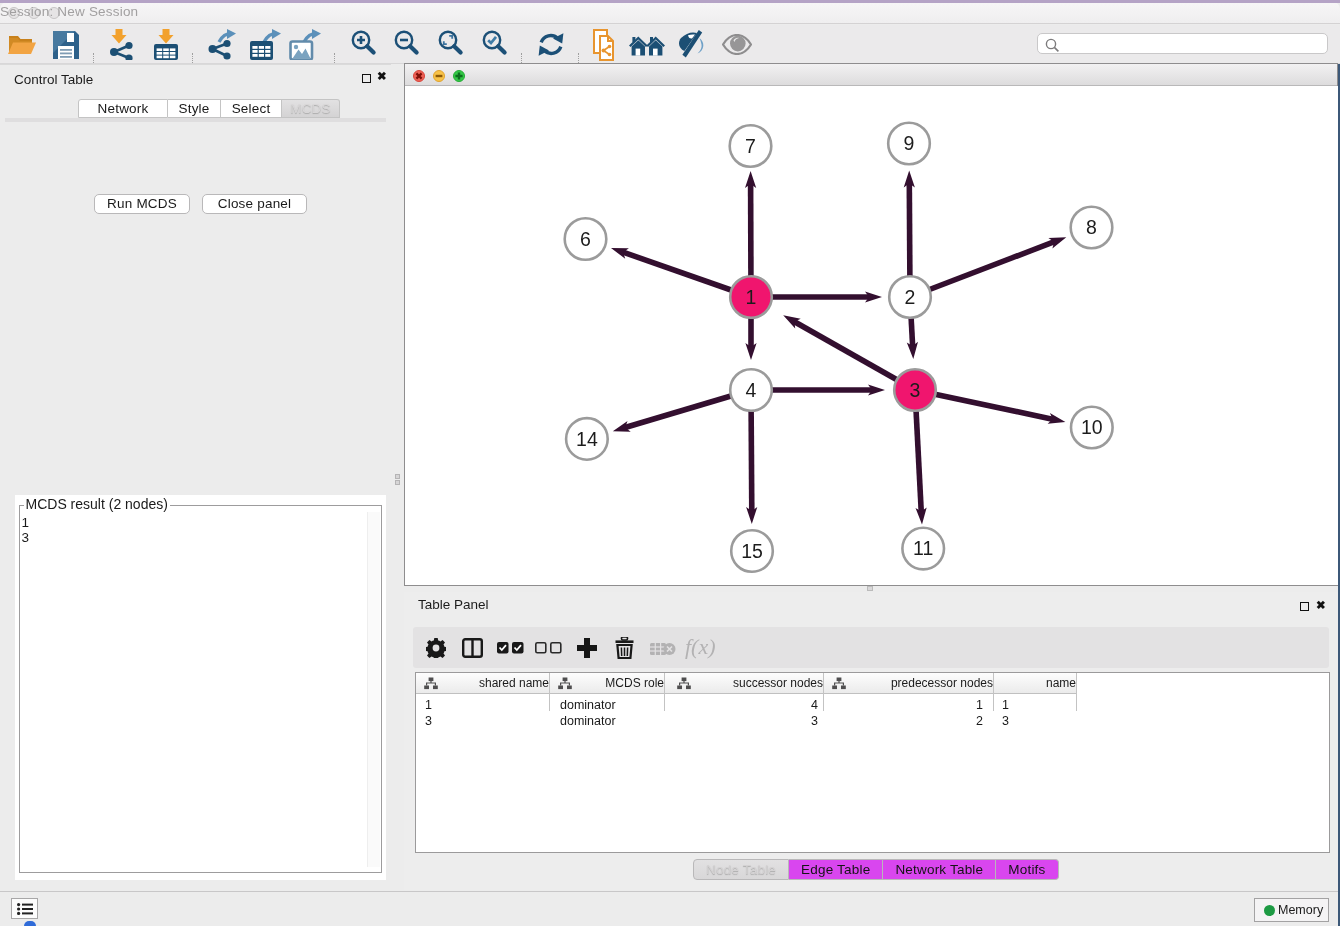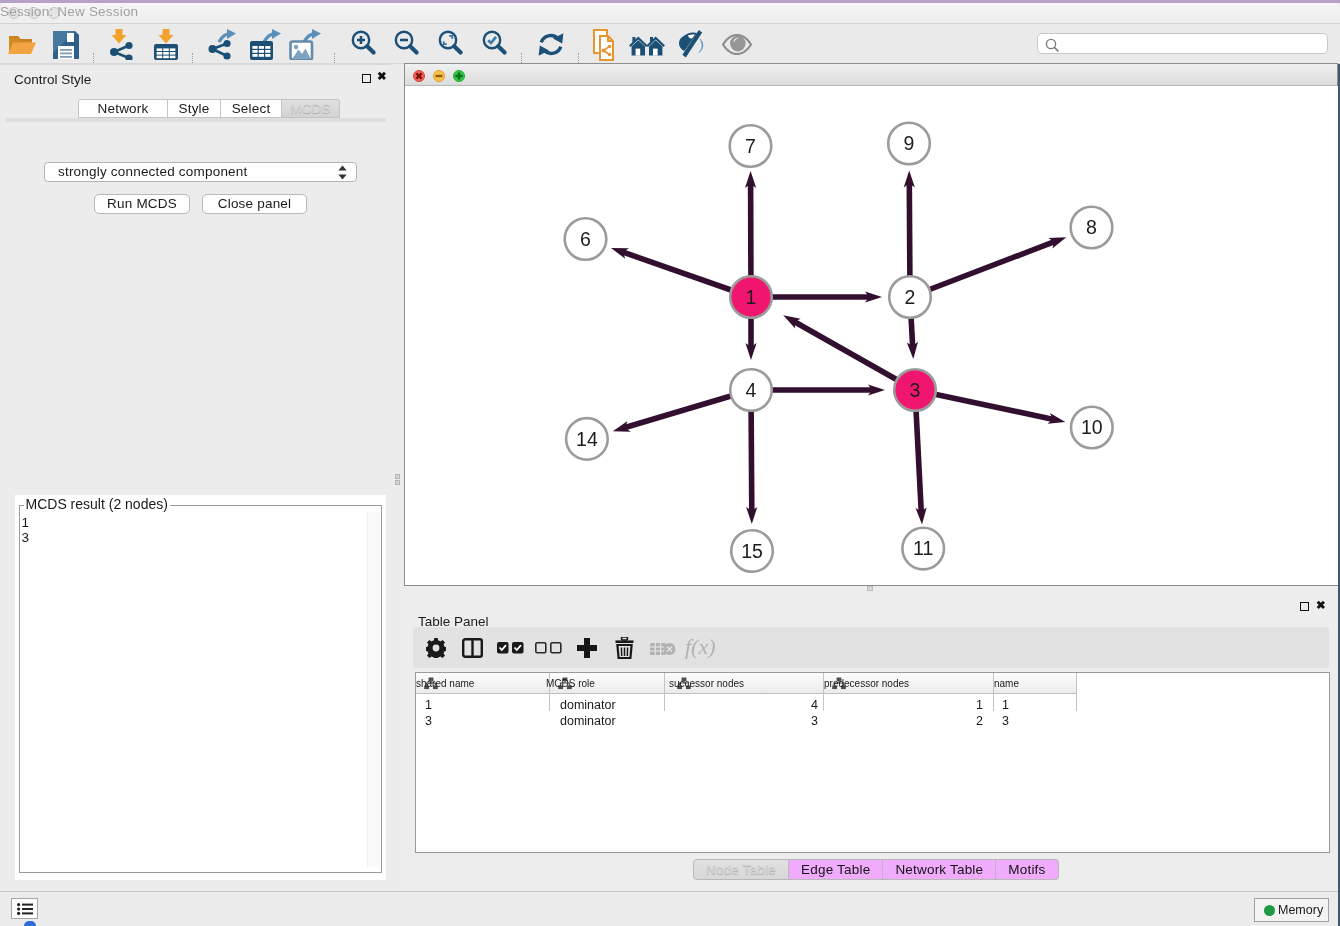--- a/index.html
+++ b/index.html
@@ -35,30 +35,30 @@
 #resultarea{position:absolute;left:1px;top:9px;width:360px;height:357px;background:#fff;font-size:13.5px;line-height:15px;padding-left:1px}
 #res-scroll{position:absolute;right:1px;top:6px;width:13px;height:355px;background:#fafafa;border-left:1px solid #eee}
 
 #netwin{left:404px;top:63px;width:934px;height:523px;background:#fff;border:1px solid #8e8d8e}
 #nettitle{position:absolute;left:0;top:0;width:932px;height:22px;background:linear-gradient(#f2f1f2,#dddcdd);border-bottom:1px solid #b9b8b9}
 #netname{position:absolute;left:3px;top:3.5px;width:932px;text-align:center;font-size:13px;font-weight:bold;color:#222;letter-spacing:.6px}
 .mtl{position:absolute;top:6px;width:12px;height:12px;border-radius:50%}
 #graphwrap{position:absolute;left:1.5px;top:22px;width:932px;height:499px;background:#fff}
 
 #tpanel{left:404px;top:592px;width:936px;height:298px;background:#ededed}
-#tphead{position:absolute;left:14px;top:22px;font-size:13.5px;color:#1c1c1c}
+#tphead{position:absolute;left:14px;top:5px;font-size:13.5px;color:#1c1c1c}
 #ttool{position:absolute;left:9px;top:35px;width:916px;height:41px;background:#e3e2e3;border-radius:3px}
 #tbox{position:absolute;left:11px;top:80px;width:915px;height:181px;background:#fff;border:1px solid #9b9a9b}
 #thead{position:absolute;left:0;top:0;height:21px;background:linear-gradient(#fdfdfd,#ebebeb);border-bottom:1px solid #c0c0c0}
 .thicon{position:absolute;top:4px}
-.thcell{position:absolute;top:0;height:38px;border-right:1px solid #c3c3c3;font-size:10px;text-align:left;line-height:21px;color:#1b1b1b}
+.thcell{position:absolute;top:0;height:38px;border-right:1px solid #c3c3c3;font-size:12px;text-align:right;line-height:21px;color:#1b1b1b}
 .trow{position:absolute;font-size:12.5px;height:16px;line-height:16px}
 .td{position:absolute;top:0}
 .btabs{position:absolute;display:flex;top:267px}
-.btab{height:21px;line-height:20px;background:#f0abfc;border:1px solid #b9b8b9;border-left:none;font-size:13.5px;padding:0 12px;letter-spacing:.2px;color:#141414}
+.btab{height:21px;line-height:20px;background:#d946ef;border:1px solid #b9b8b9;border-left:none;font-size:13.5px;padding:0 12px;letter-spacing:.2px;color:#141414}
 .btab.first{border-left:1px solid #b9b8b9;border-radius:4px 0 0 4px}
 .btab.last{border-radius:0 4px 4px 0}
 .btab.sel{background:linear-gradient(#e2e1e2,#d8d7d8);color:#d4d2d3;text-shadow:0 1px 1px #aaa}
 
 #statusbar{left:0;top:891px;width:1340px;height:35px;background:#ececec;border-top:1px solid #c8c7c8}
 #listbtn{position:absolute;left:11px;top:6px;width:27px;height:21px;background:#fcfcfc;border:1px solid #a8a7a8}
 #membtn{position:absolute;left:1254px;top:6px;width:75px;height:24px;background:#f4f3f4;border:1px solid #a3a2a3;font-size:13px;line-height:22px;text-align:left;padding-left:23px;letter-spacing:0;font-size:12.5px}
 #memdot{position:absolute;left:9px;top:6px;width:11px;height:11px;border-radius:50%;background:#1d9a43}
 #rightedge{left:1338px;top:64px;width:2px;height:862px;background:#3c5878;z-index:9}
 #blfrag{left:24px;top:921px;width:12px;height:5px;background:#2f6bd8;border-radius:6px 6px 0 0}
@@ -209,35 +209,30 @@
 </svg>
 </div>
 <div class="abs" id="searchbox">
 <svg style="position:absolute;left:7px;top:3.5px" width="15" height="15" viewBox="0 0 15 15">
   <circle cx="6" cy="6" r="4.6" fill="none" stroke="#7c7b7c" stroke-width="1.4"></circle>
   <line x1="9.4" y1="9.4" x2="13.4" y2="13.4" stroke="#7c7b7c" stroke-width="1.6"></line>
 </svg>
 </div>
 
 <div class="abs" id="cpanel">
-  <div id="cphead">Control Style</div>
+  <div id="cphead">Control Table</div>
   <div class="fbtn" style="left:362px;top:9px"></div>
   <div class="xbtn" style="left:377px;top:4px">✖</div>
   <div class="tabs" style="left:78px;top:34px">
     <div class="tab first" style="width:90px">Network</div>
     <div class="tab" style="width:53px">Style</div>
     <div class="tab" style="width:61px">Select</div>
     <div class="tab sel" style="width:58px">MCDS</div>
   </div>
   <div id="cpcontent">
-    <div id="combo">strongly connected component
-   <svg style="position:absolute;right:8px;top:2px" width="11" height="15" viewBox="0 0 11 15">
-     <path d="M5.5,0.5 L9.6,5.4 L1.4,5.4 Z" fill="#333"></path>
-     <path d="M5.5,14.5 L9.6,9.6 L1.4,9.6 Z" fill="#333"></path>
-   </svg></div>
     <div class="btn" style="left:89px;top:72px;width:96px">Run MCDS</div>
     <div class="btn" style="left:197px;top:72px;width:105px">Close panel</div>
     <div id="southpanel">
       <div id="fset">
         <div id="fsetlegend">MCDS result (2 nodes)</div>
         <div id="resultarea">1<br>3</div>
         <div id="res-scroll"></div>
       </div>
     </div>
   </div>

